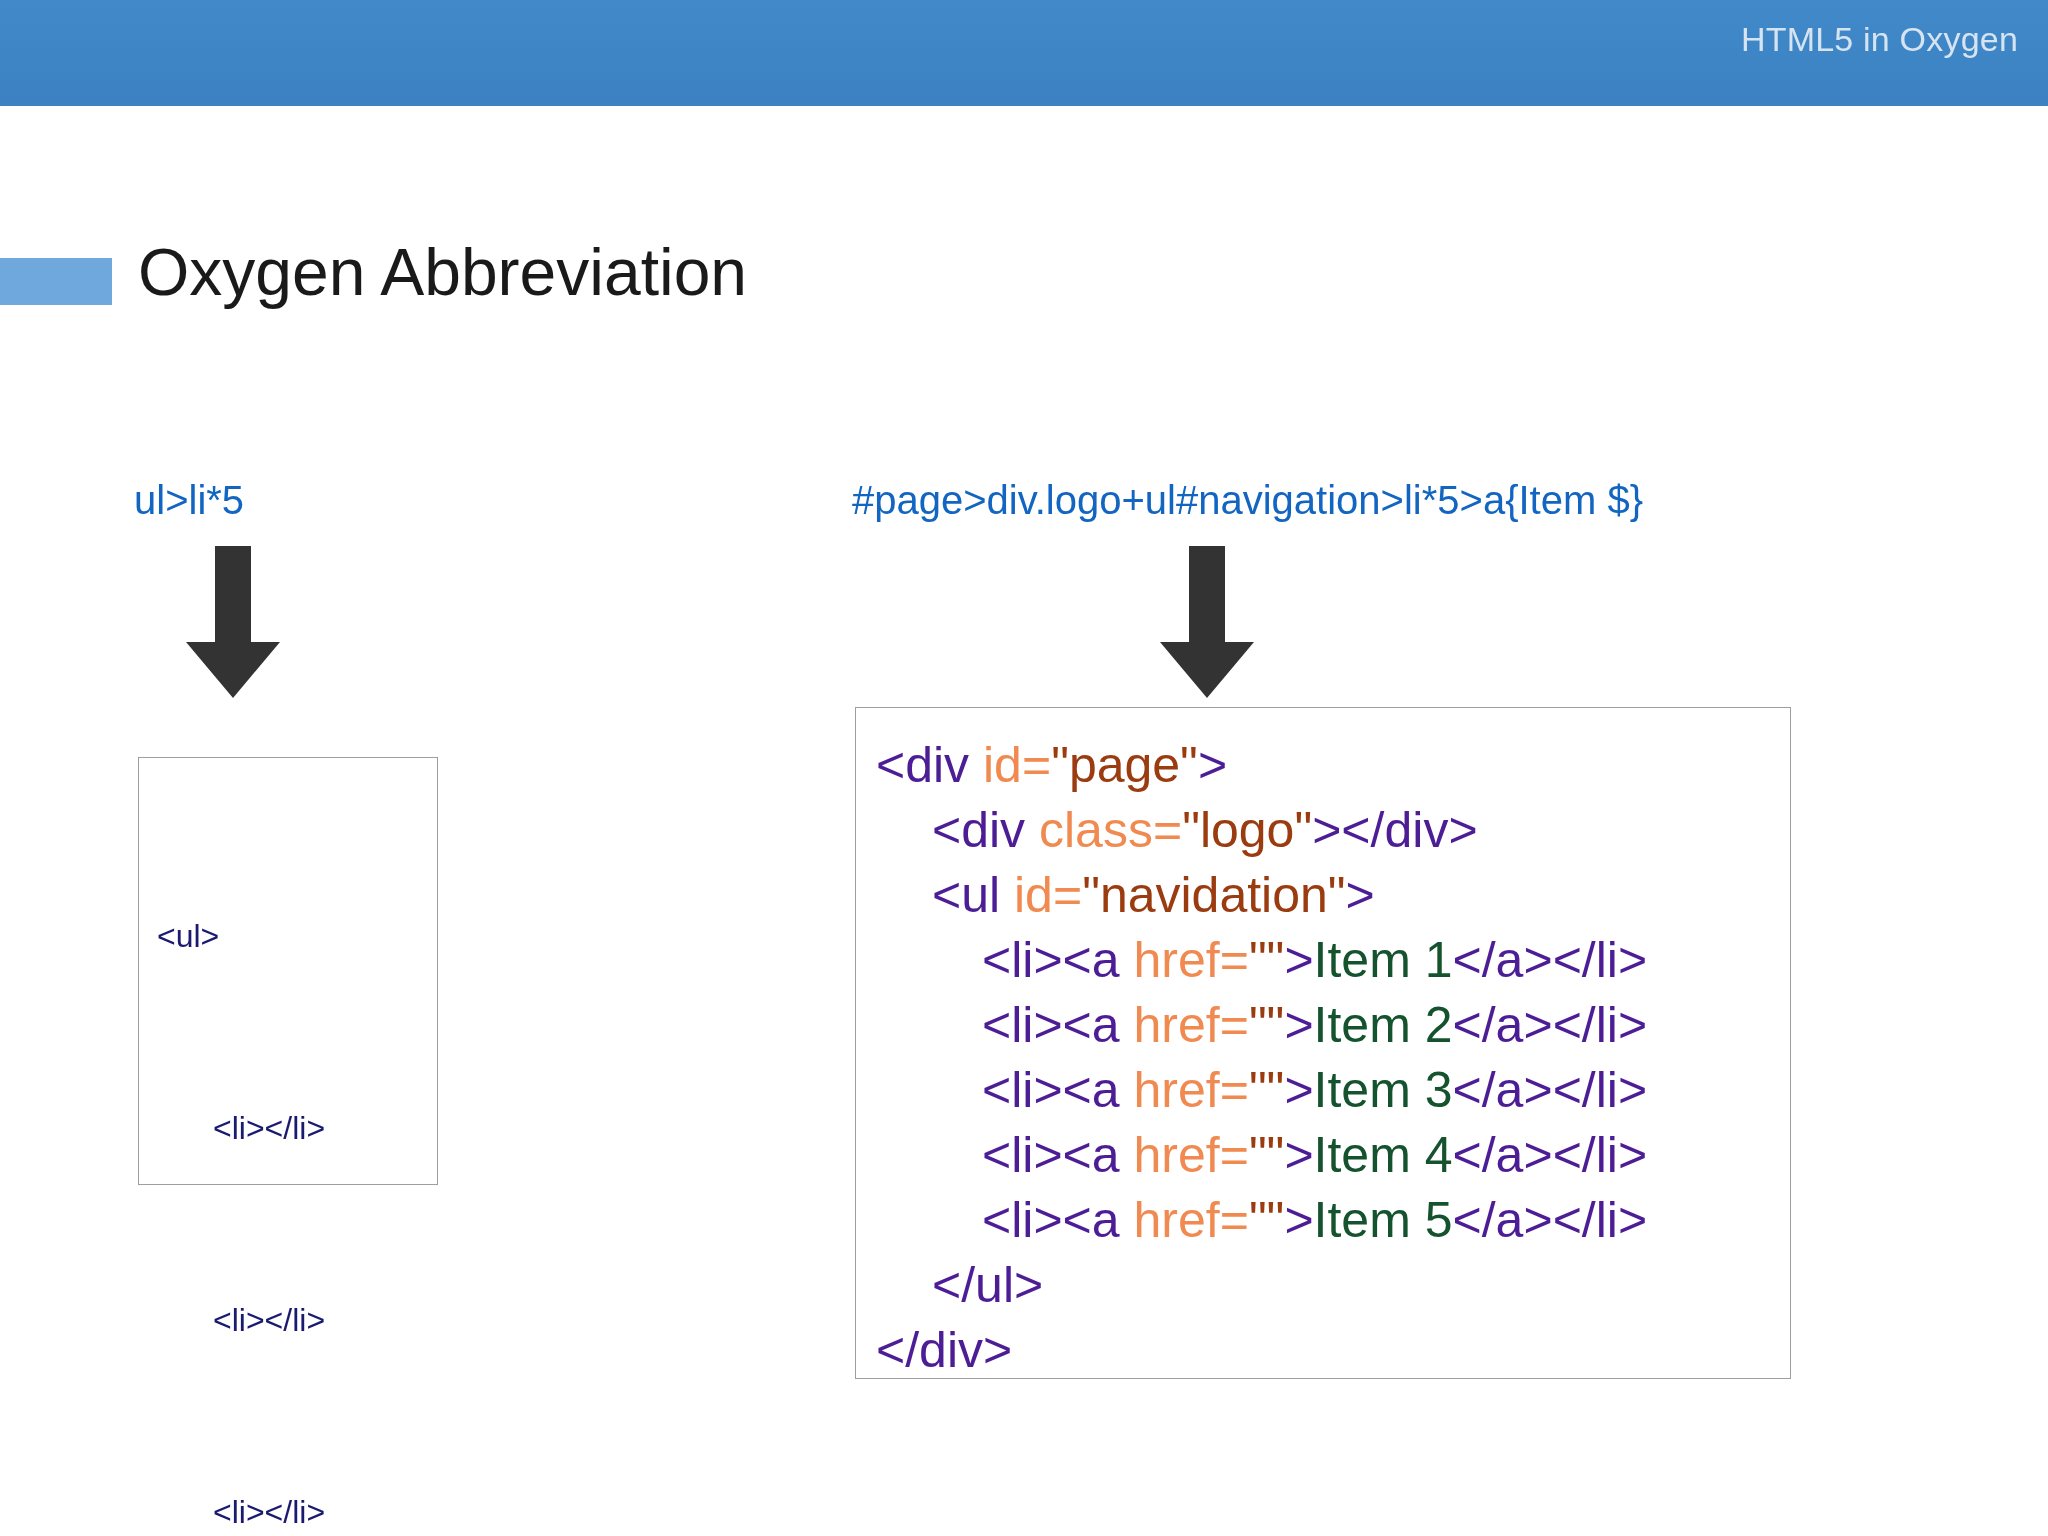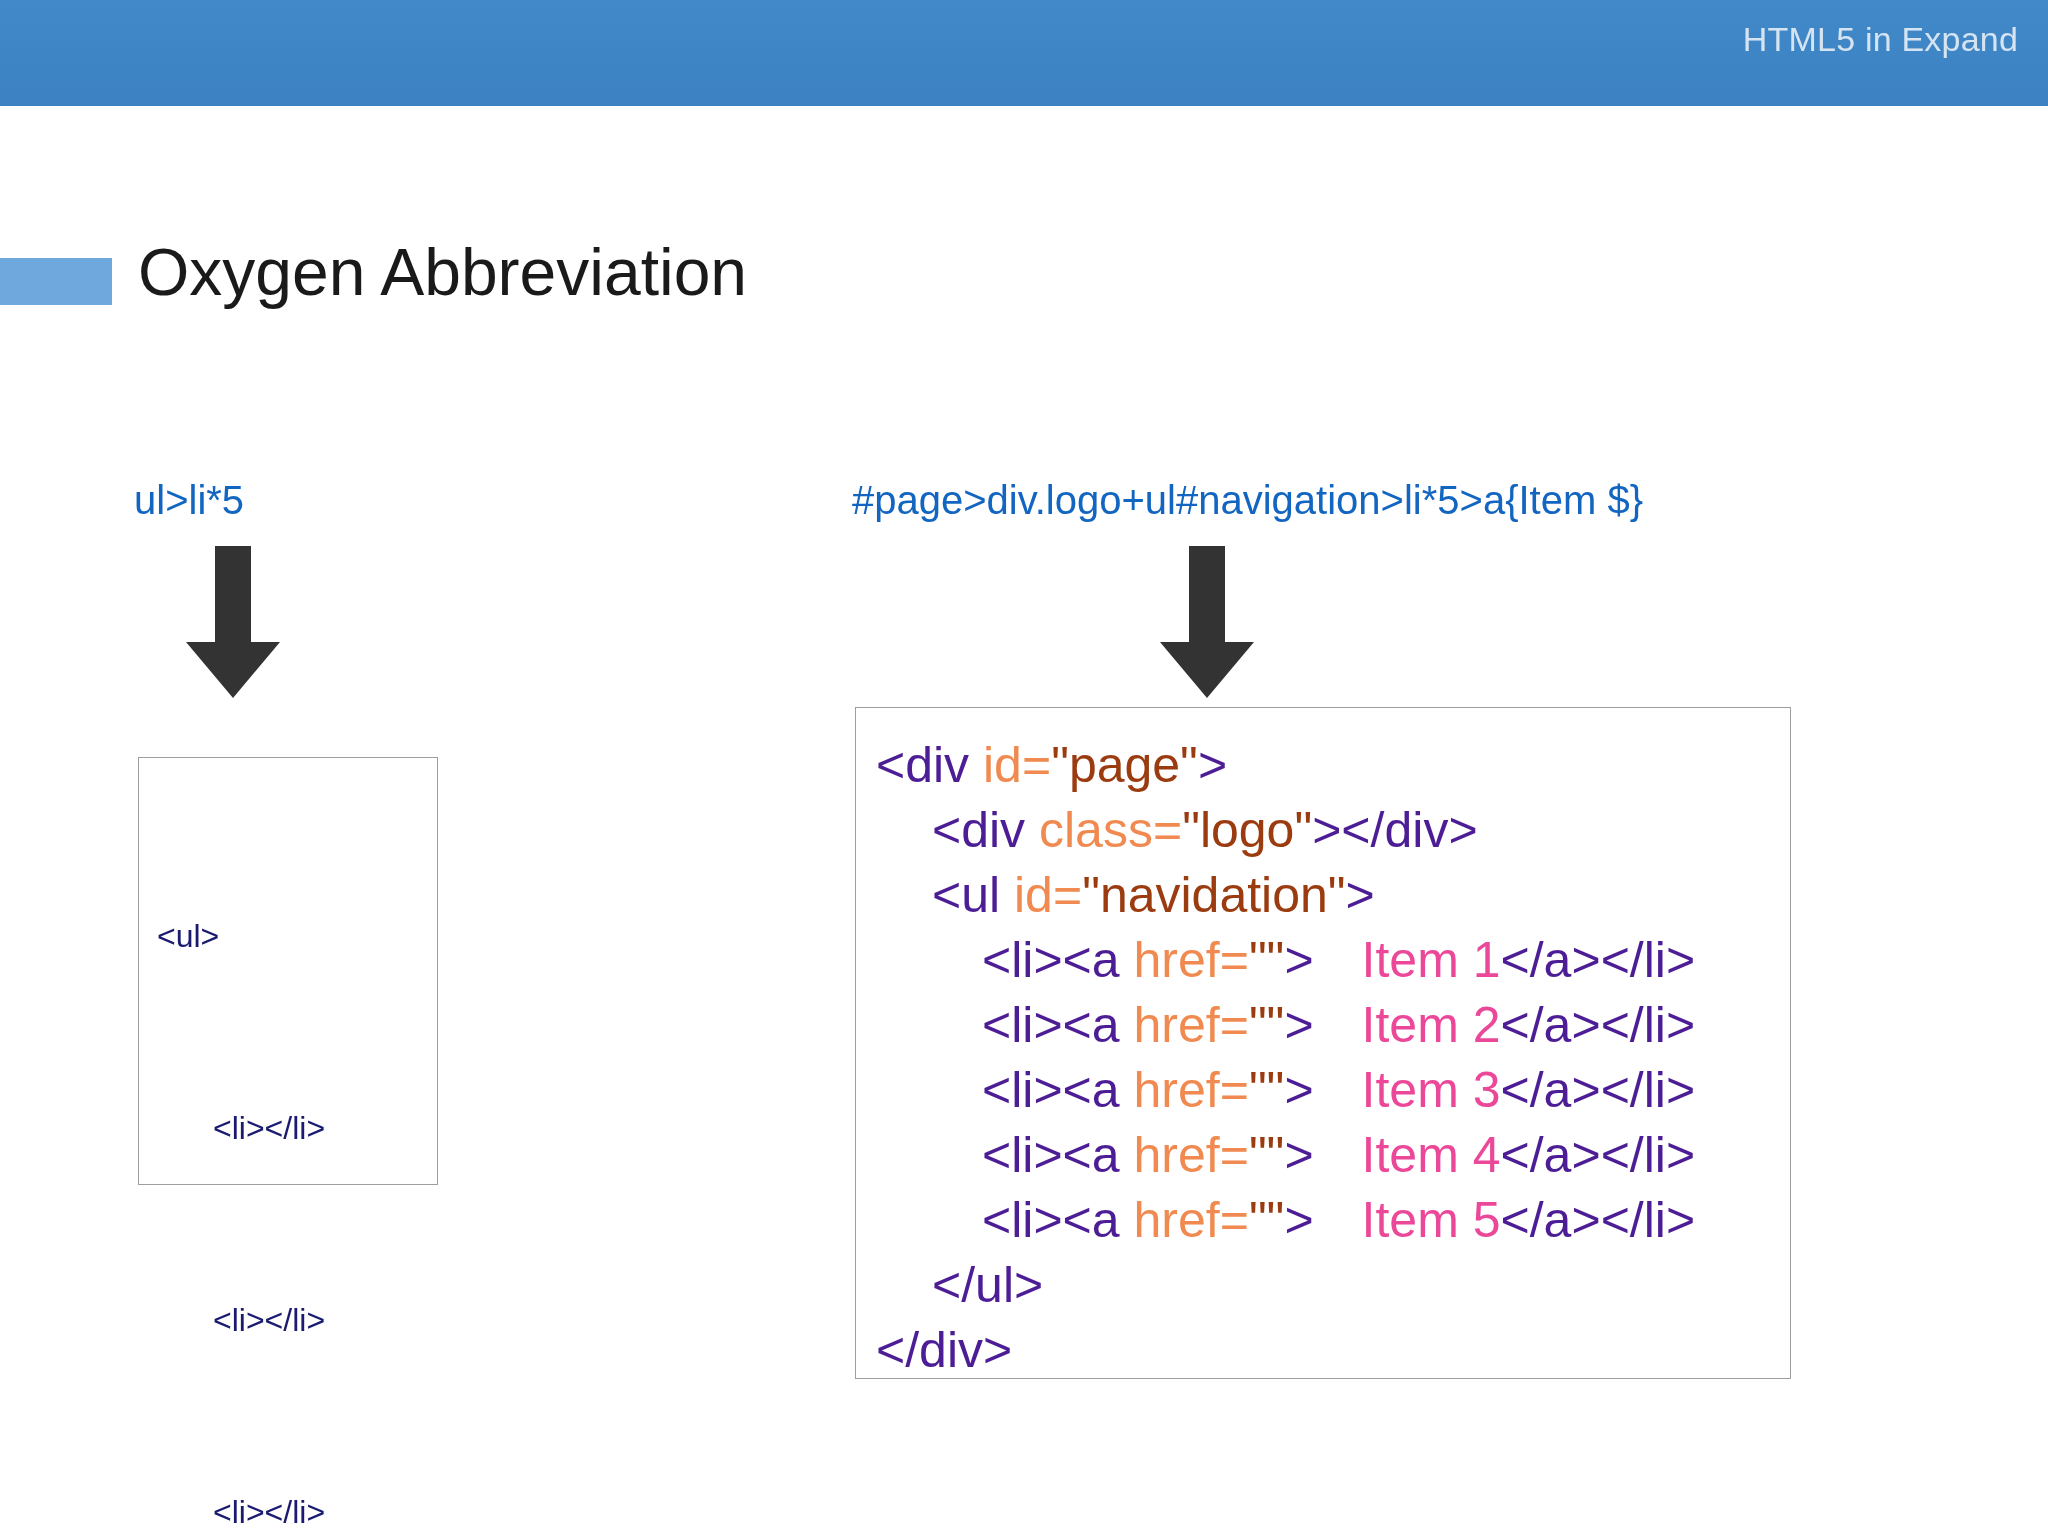--- a/index.html
+++ b/index.html
@@ -106,30 +106,30 @@
     line-height: 65px;
     padding: 25px 0 0 20px;
   }
 
   .code-line { display: block; }
 
   
   .tag   { color: #4c1d95; }
   .attr  { color: #F08A50; text-align: right; }
   .val   { color: #9B3B10; }
-  .txt   { color: #ec4899; margin-left: 48px; }
+  .txt   { color: #14532d; }
 
   .indent1 { padding-left: 56px; }
   .indent2 { padding-left: 106px; }
 </style>
 </head>
 <body>
 
 <div id="header-bar">
-  <div id="header-title">HTML5 in Expand</div>
+  <div id="header-title">HTML5 in Oxygen</div>
 </div>
 
 <div id="title-accent"></div>
 <div id="slide-title">Oxygen Abbreviation</div>
 
 <div class="abbrev" id="abbrev-left">ul&gt;li*5</div>
 
 <svg class="arrow-down" id="arrow-left" viewBox="0 0 130 152" preserveAspectRatio="none">
   <polygon points="47,0 83,0 83,96 112,96 65,152 18,96 47,96" fill="#333333"></polygon>
 </svg>

